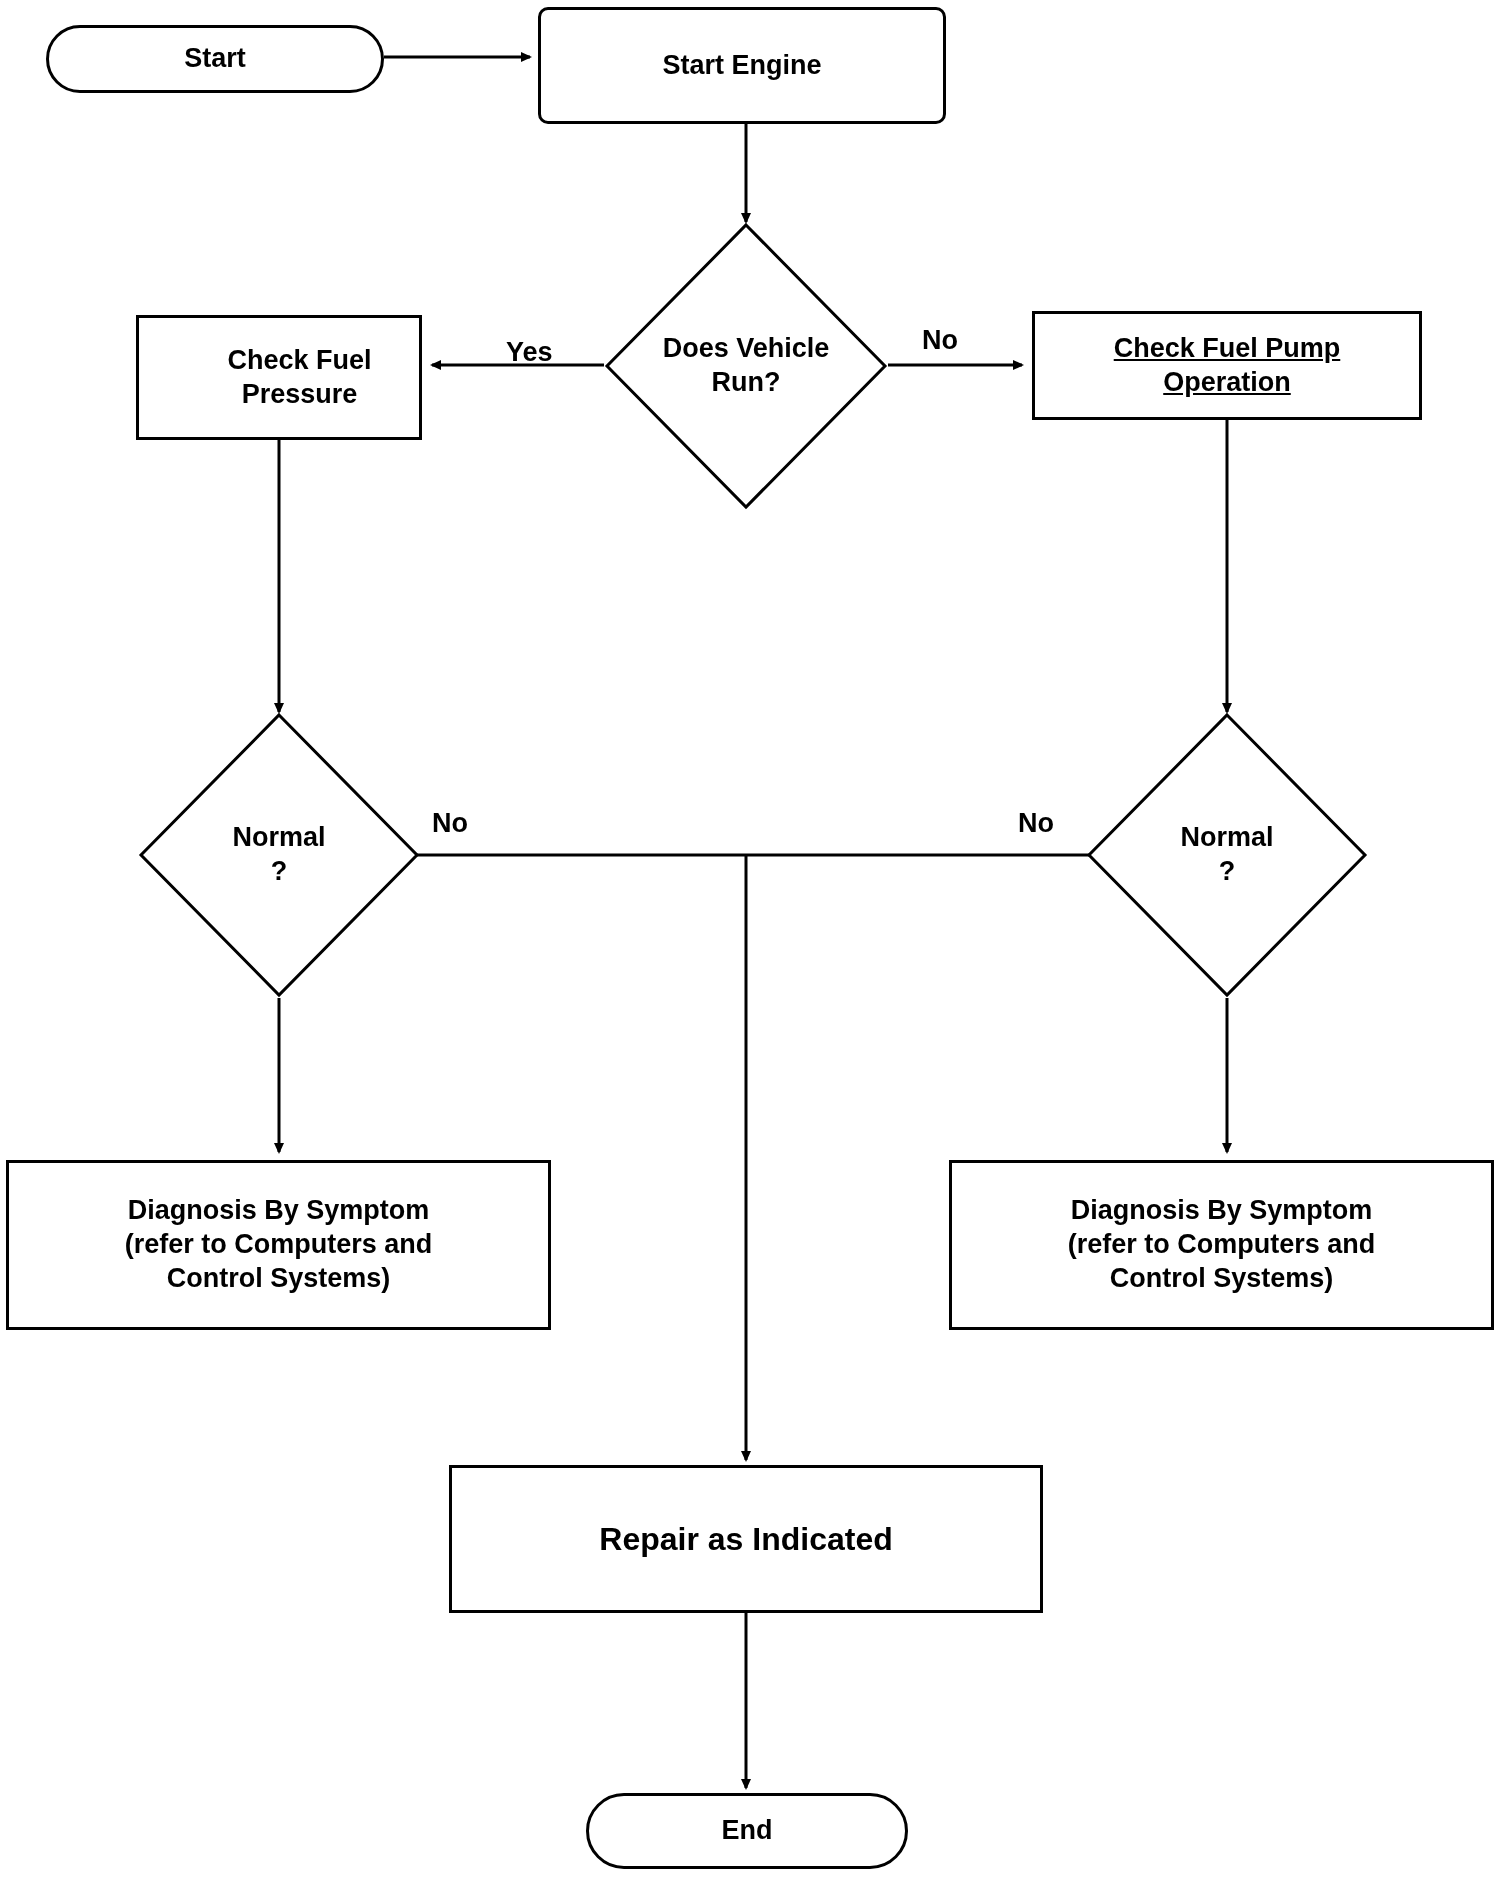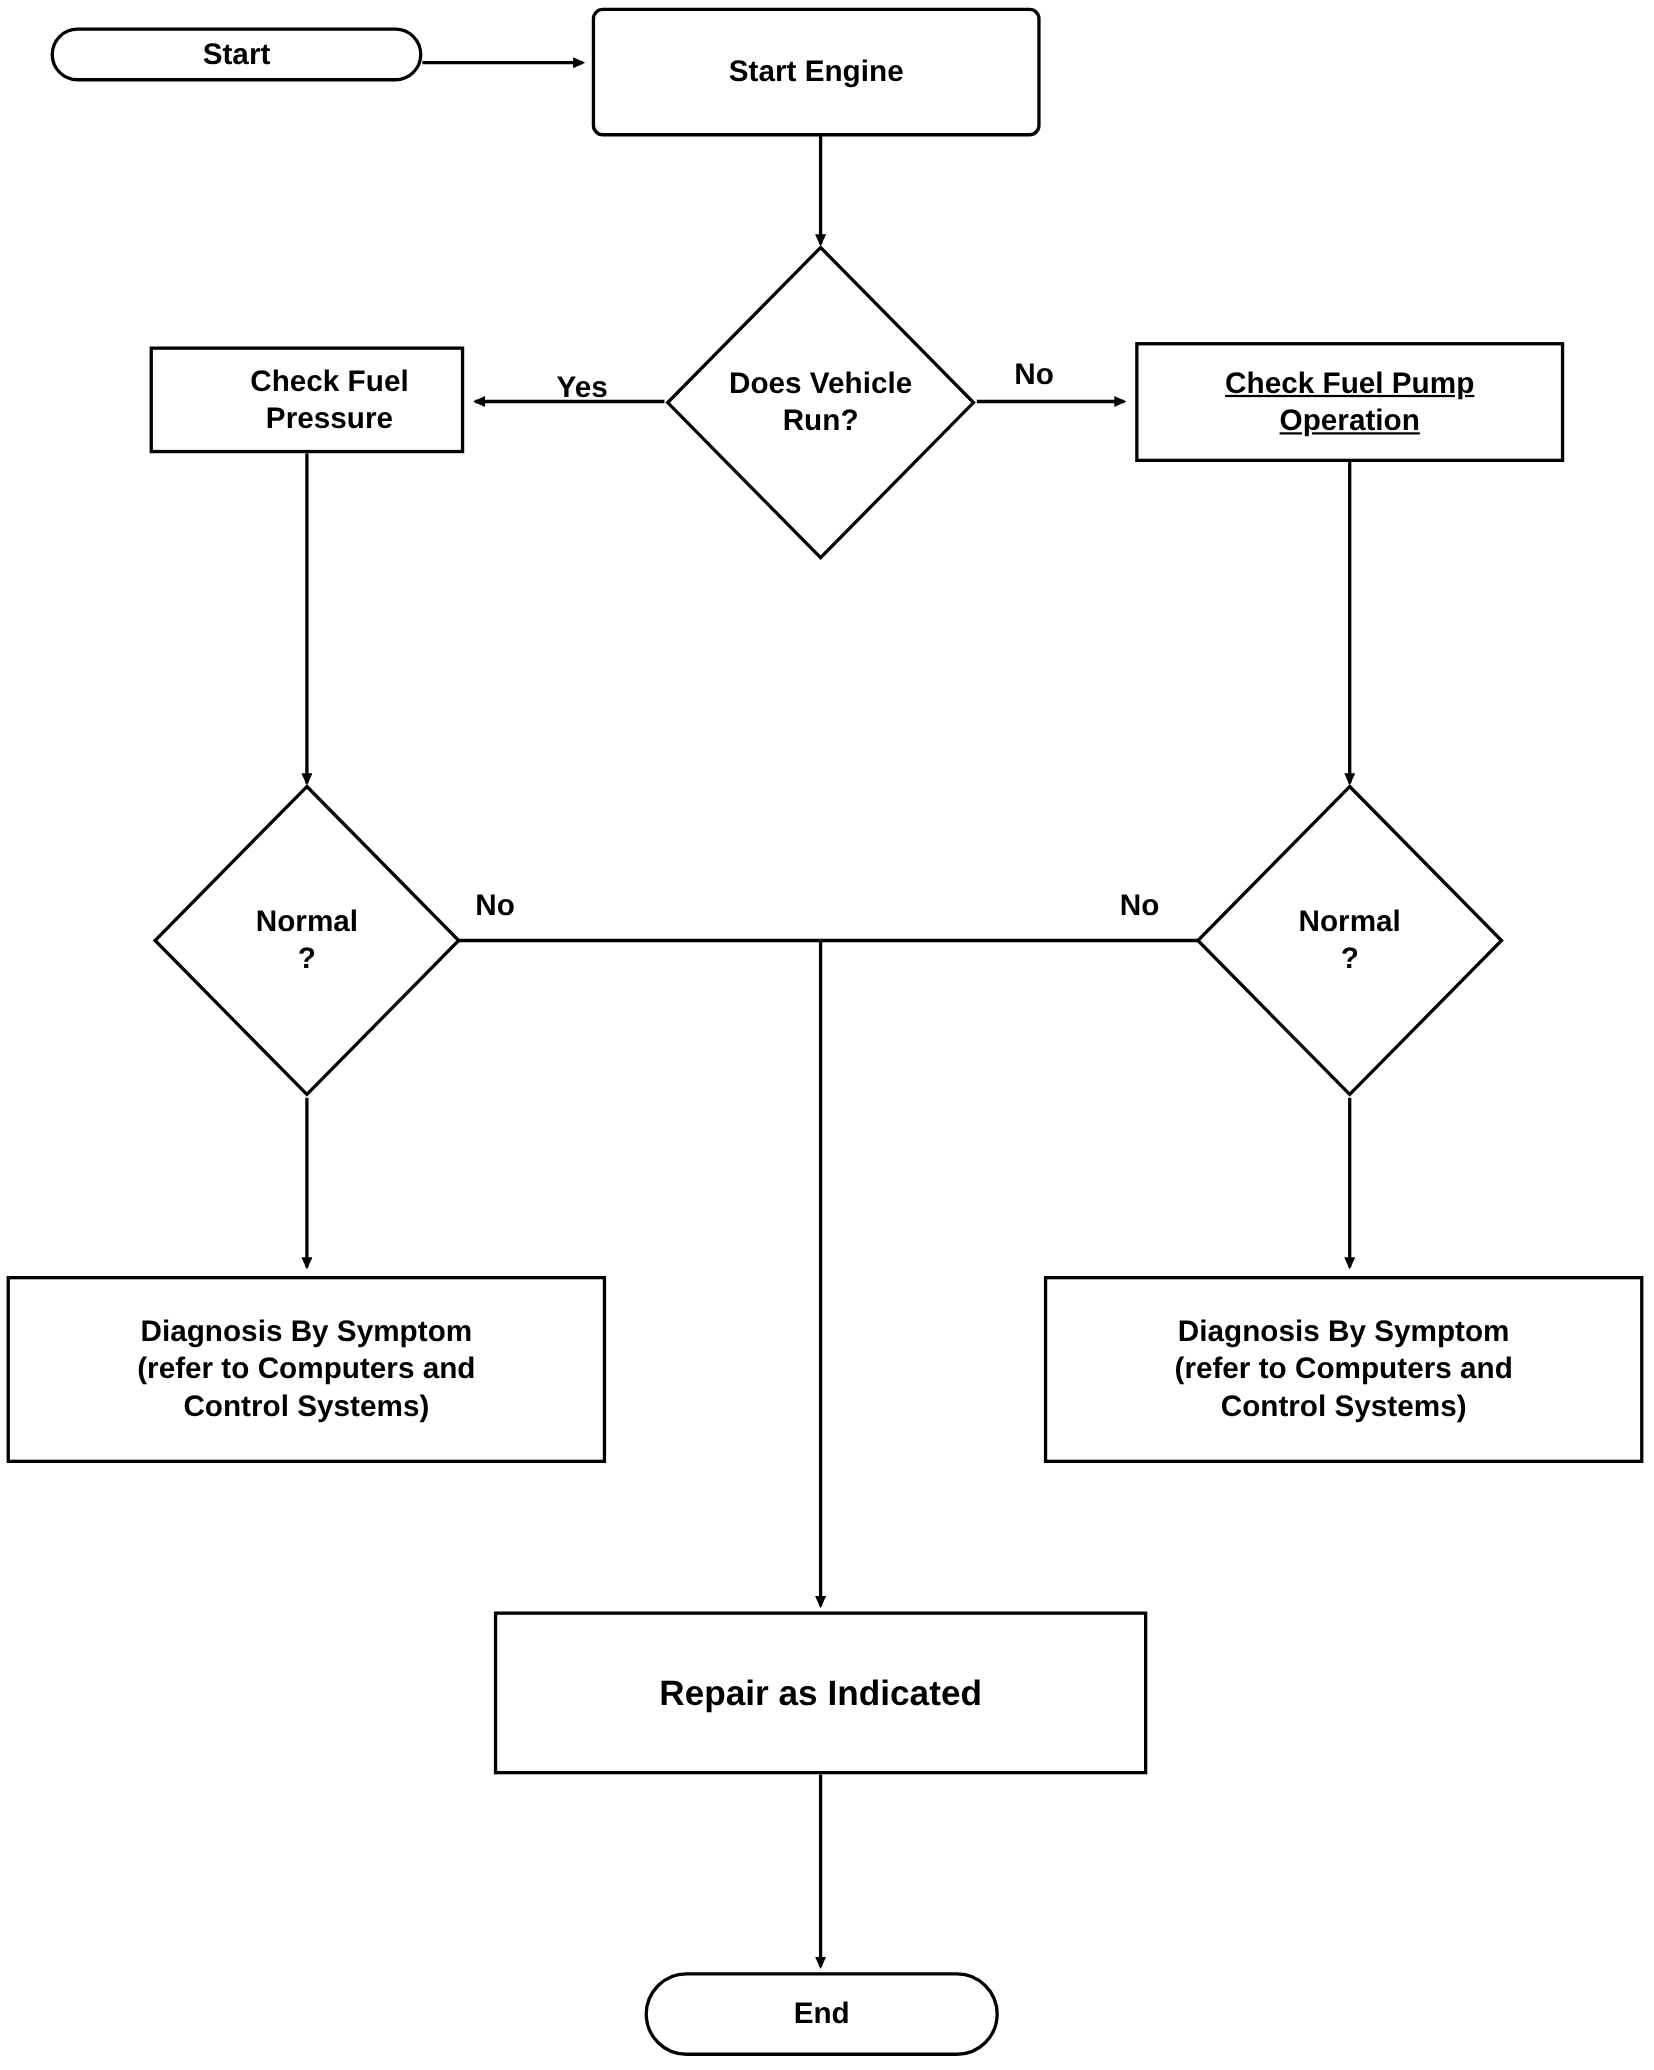--- a/index.html
+++ b/index.html
@@ -107,37 +107,37 @@
 
     <line x1="414" y1="855" x2="746" y2="855" stroke="#000000" stroke-width="3"></line>
 
     <line x1="1092" y1="855" x2="746" y2="855" stroke="#000000" stroke-width="3"></line>
 
     <line x1="746" y1="855" x2="746" y2="1460" stroke="#000000" stroke-width="3" marker-end="url(#arrow)"></line>
 
     <line x1="746" y1="1613" x2="746" y2="1788" stroke="#000000" stroke-width="3" marker-end="url(#arrow)"></line>
   </svg>
 
-  <div class="node terminator" style="left:46px; top:25px; width:338px; height:49px; font-size:27px;">
+  <div class="node terminator" style="left:46px; top:25px; width:338px; height:68px; font-size:27px;">
     <span class="label">Start</span>
   </div>
 
   <div class="node rect" style="left:538px; top:7px; width:408px; height:117px; font-size:27px;border-radius:10px;">
     <span class="label">Start Engine</span>
   </div>
 
   <div class="diamond-wrap" style="left:604px; top:222px; width:284px; height:288px;">
     <svg width="284" height="288" viewBox="0 0 284 288">
       <polygon points="142,3 281,144 142,285 3,144" fill="#ffffff" stroke="#000000" stroke-width="3"></polygon>
     </svg>
     <span class="label" style="font-size:27px;">Does Vehicle
 Run?</span>
   </div>
 
-  <div class="node rect" style="left:136px; top:315px; width:286px; height:97px; font-size:27px;padding-left:41px;">
+  <div class="node rect" style="left:136px; top:315px; width:286px; height:125px; font-size:27px;padding-left:41px;">
     <span class="label" style="white-space:pre-line;">Check Fuel
 Pressure</span>
   </div>
 
   <div class="node rect" style="left:1032px; top:311px; width:390px; height:109px; font-size:27px;">
     <span class="label" style="white-space:pre-line;text-decoration:underline;">Check Fuel Pump
 Operation</span>
   </div>
 
   <div class="diamond-wrap" style="left:138px; top:712px; width:282px; height:286px;">

